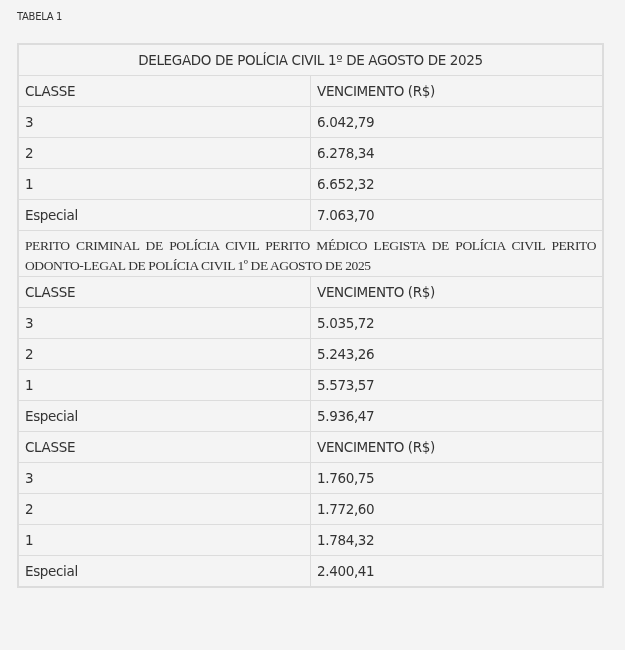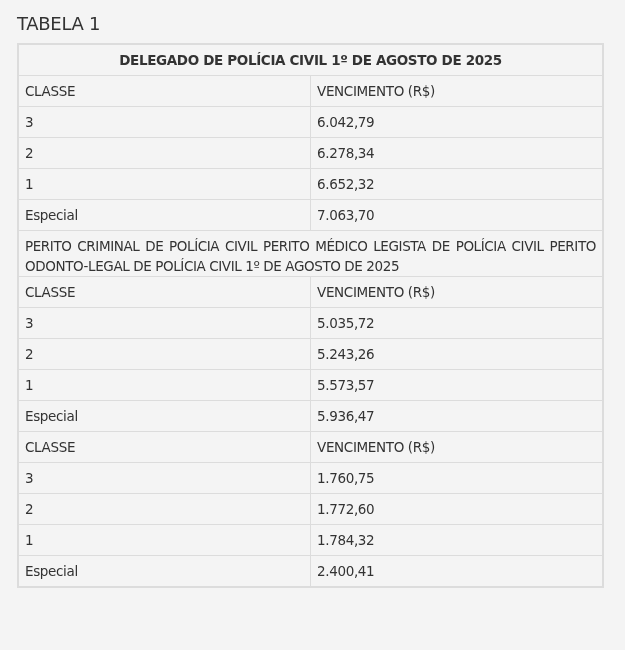--- a/index.html
+++ b/index.html
@@ -4,46 +4,47 @@
 <style>
   html, body { margin: 0; padding: 0; }
   body {
     width: 625px; height: 650px; overflow: hidden;
     background: #f4f4f4;
     font-family: "DejaVu Sans", sans-serif;
     color: #333333;
     font-size: 13.5px;
   }
   .caption {
-    position: absolute; left: 17px; top: 16px;
-    font-size: 18px; line-height: 16px; letter-spacing: -0.3px;
+    position: absolute; left: 17px; top: 9px;
+    font-size: 10px; line-height: 16px; letter-spacing: -0.3px;
   }
   table {
     position: absolute; left: 17px; top: 43px;
     width: 587px;
     border-collapse: collapse;
     border: 2px solid #dcdcdc;
     table-layout: fixed;
   }
   td {
     border: 1px solid #dcdcdc;
     padding: 0 6px;
     height: 30px;
     vertical-align: middle;
     letter-spacing: -0.35px;
     line-height: 20px;
   }
   td.c1 { width: 184px; }
   td.title {
-    text-align: center; font-weight: bold; height: 30px;
+    text-align: center; font-weight: normal; height: 30px;
   }
   td.group {
     text-align: justify; text-align-last: left;
     padding-top: 5px; height: 40px;
     letter-spacing: -0.4px;
+    font-family: Liberation Serif, serif;
   }
 </style>
 </head>
 <body>
 
 <div class="caption">TABELA 1</div>
 
 <table>
   <tbody>
     <tr>

